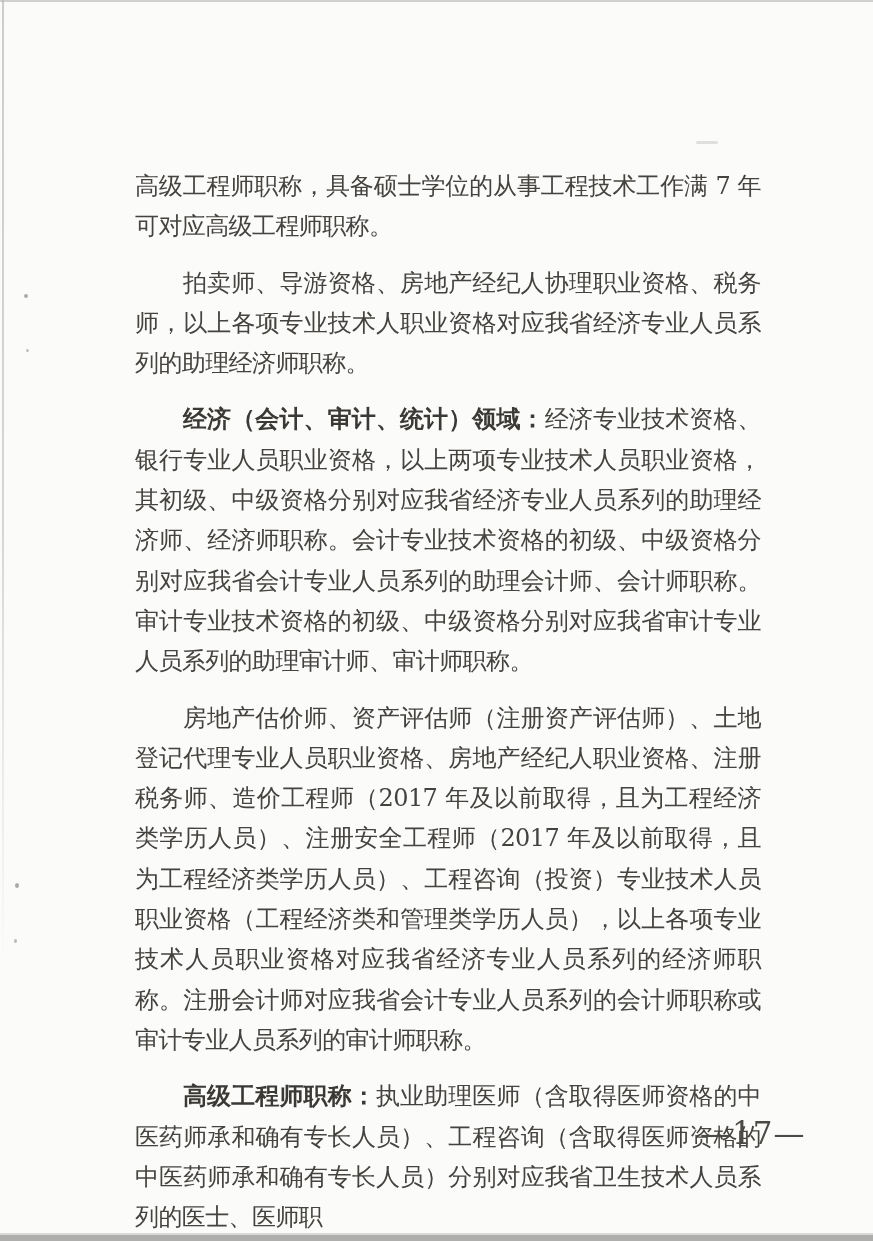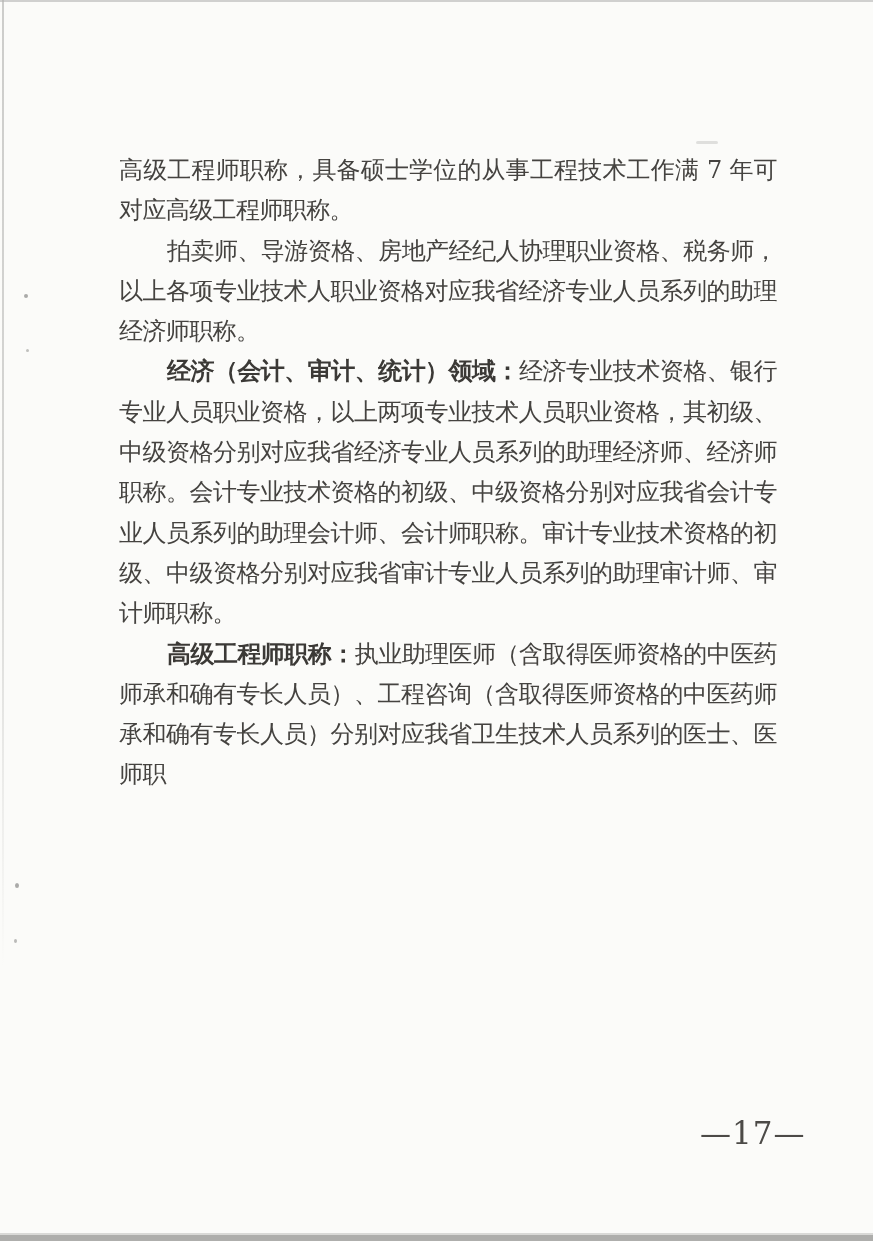--- a/index.html
+++ b/index.html
@@ -33,21 +33,21 @@
     position:absolute;
     left:119px;top:150px;
     width:658px;
     color:#454340;
     font-size:24px;
     line-height:40.3px;
     letter-spacing:-0.6px;
     text-align:justify;
   }
   .para{
-    margin:0;
+    margin:16px;
     text-indent:2em;
   }
   .para.no-indent{text-indent:0;}
   .para .lead{
     font-family:"Liberation Sans", sans-serif;
     font-weight:700;
     color:#3b3936;
   }
   .para .lead:empty{display:none;}
 
@@ -73,18 +73,19 @@
   <span class="speck s4"></span>
   <span class="smudge"></span>
 
   <div class="doc-body" id="doc-body">
   <p class="para no-indent"><span>高级工程师职称，具备硕士学位的从事工程技术工作满 7 年可对应高级工程师职称。</span></p>
 
   <p class="para"><span>拍卖师、导游资格、房地产经纪人协理职业资格、税务师，以上各项专业技术人职业资格对应我省经济专业人员系列的助理经济师职称。</span></p>
 
   <p class="para"><b class="lead">经济（会计、审计、统计）领域：</b><span>经济专业技术资格、银行专业人员职业资格，以上两项专业技术人员职业资格，其初级、中级资格分别对应我省经济专业人员系列的助理经济师、经济师职称。会计专业技术资格的初级、中级资格分别对应我省会计专业人员系列的助理会计师、会计师职称。审计专业技术资格的初级、中级资格分别对应我省审计专业人员系列的助理审计师、审计师职称。</span></p>
 
+  <p class="para"><span>房地产估价师、资产评估师（注册资产评估师）、土地登记代理专业人员职业资格、房地产经纪人职业资格、注册税务师、造价工程师（2017 年及以前取得，且为工程经济类学历人员）、注册安全工程师（2017 年及以前取得，且为工程经济类学历人员）、工程咨询（投资）专业技术人员职业资格（工程经济类和管理类学历人员），以上各项专业技术人员职业资格对应我省经济专业人员系列的经济师职称。注册会计师对应我省会计专业人员系列的会计师职称或审计专业人员系列的审计师职称。</span></p>
 
   <p class="para"><b class="lead">高级工程师职称：</b><span>执业助理医师（含取得医师资格的中医药师承和确有专长人员）、工程咨询（含取得医师资格的中医药师承和确有专长人员）分别对应我省卫生技术人员系列的医士、医师职</span></p>
 </div>
 
   <div class="page-number">—17—</div>
 </div>
 
 </body></html>

